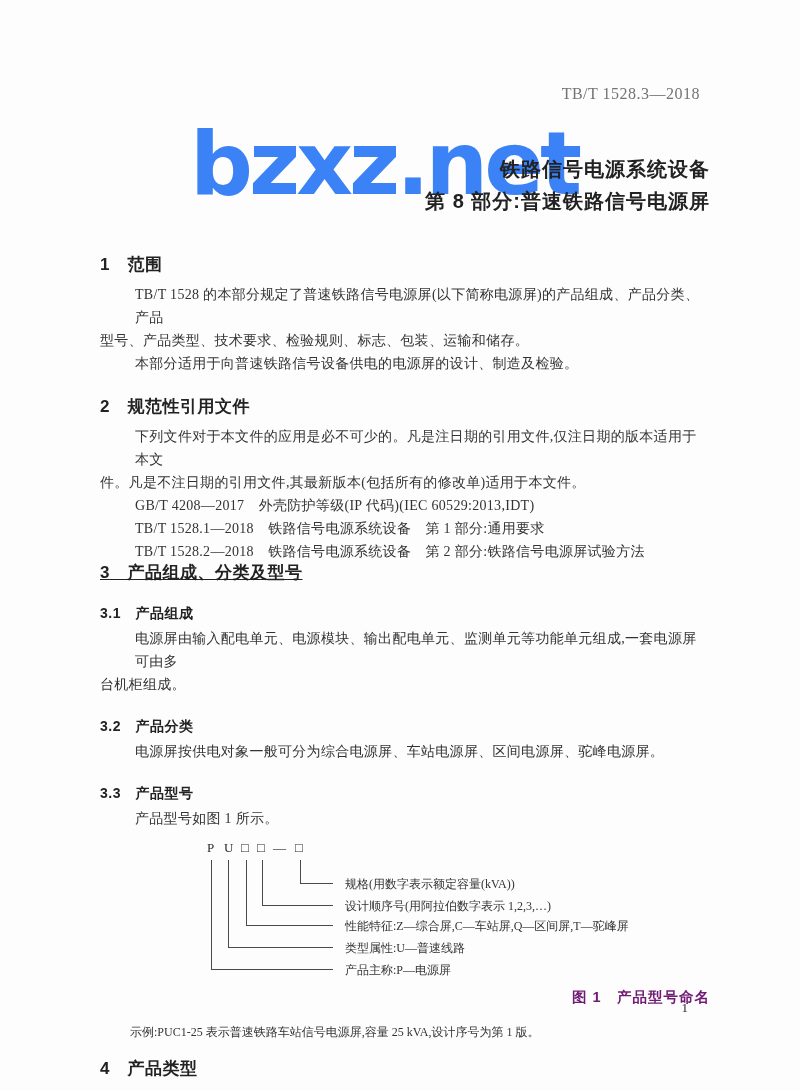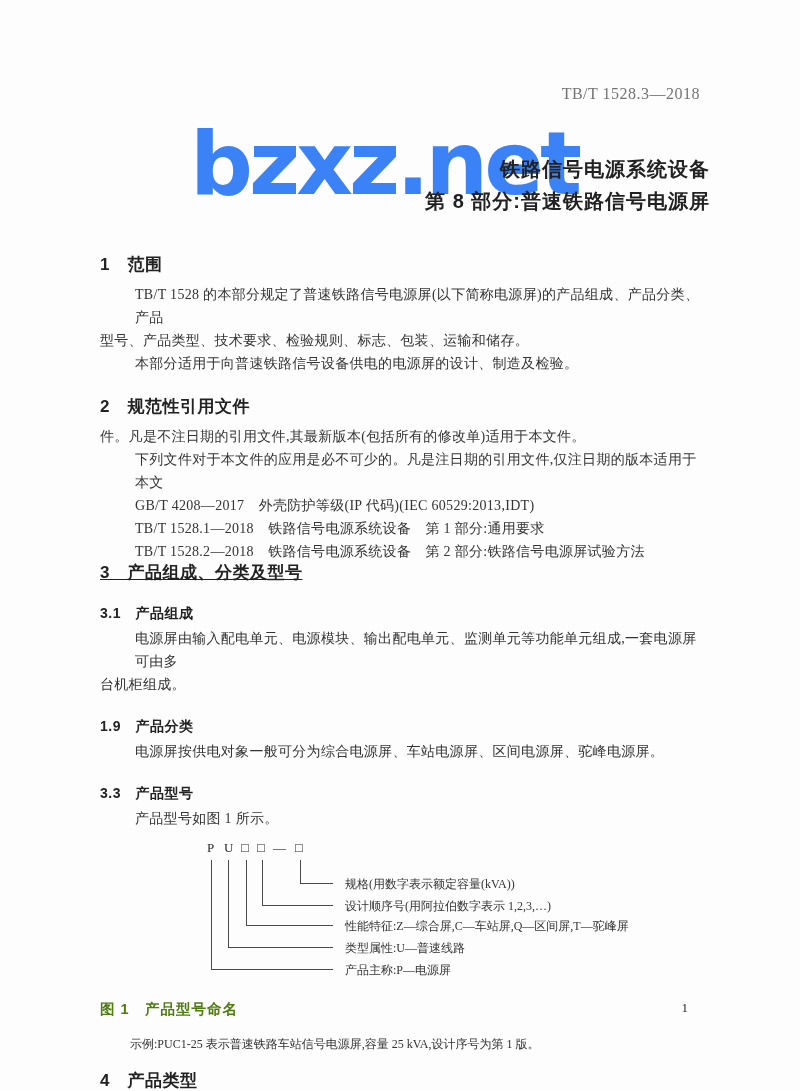--- a/index.html
+++ b/index.html
@@ -79,24 +79,24 @@
     position:absolute;
     border-left:1px solid #4a4a4a;
     border-bottom:1px solid #4a4a4a;
   }
   .fig-label {
     position:absolute; left:140px;
     font-size:12px; line-height:16px; color:#333;
     white-space:nowrap;
   }
   .fig-caption {
-    margin-top:12px;
-    text-align:left;
+    margin-top:0;
+    text-align:right;
     font-family:"Liberation Sans", sans-serif;
-    font-weight:bold; font-size:14.5px; color:#4d7c0f;
+    font-weight:bold; font-size:14.5px; color:#701a75;
     letter-spacing:1px;
   }
   .example {
     margin-top:16px;
     padding-left:30px;
     font-size:12px; line-height:18px; color:#333;
   }
   .page-number {
     position:absolute;
     right:112px; top:1000px;
@@ -119,33 +119,33 @@
       <div class="t-line">铁路信号电源系统设备</div>
       <div class="t-line">第 8 部分:普速铁路信号电源屏</div>
     </div>
 
     <div class="sec-h1" style="margin-top:38px;">1　范围</div>
     <div class="pline indent">TB/T 1528 的本部分规定了普速铁路信号电源屏(以下简称电源屏)的产品组成、产品分类、产品</div>
     <div class="pline">型号、产品类型、技术要求、检验规则、标志、包装、运输和储存。</div>
     <div class="pline indent">本部分适用于向普速铁路信号设备供电的电源屏的设计、制造及检验。</div>
 
     <div class="sec-h1">2　规范性引用文件</div>
+    <div class="pline indent">下列文件对于本文件的应用是必不可少的。凡是注日期的引用文件,仅注日期的版本适用于本文</div>
     <div class="pline">件。凡是不注日期的引用文件,其最新版本(包括所有的修改单)适用于本文件。</div>
-    <div class="pline indent">下列文件对于本文件的应用是必不可少的。凡是注日期的引用文件,仅注日期的版本适用于本文</div>
     <div class="refs">
       <div class="pline">GB/T 4208—2017　外壳防护等级(IP 代码)(IEC 60529:2013,IDT)</div>
       <div class="pline">TB/T 1528.1—2018　铁路信号电源系统设备　第 1 部分:通用要求</div>
       <div class="pline">TB/T 1528.2—2018　铁路信号电源系统设备　第 2 部分:铁路信号电源屏试验方法</div>
     </div>
 
     <div class="sec-h1" style="margin-top:0;text-decoration:underline;">3　产品组成、分类及型号</div>
     <div class="sec-h2">3.1　产品组成</div>
     <div class="pline indent">电源屏由输入配电单元、电源模块、输出配电单元、监测单元等功能单元组成,一套电源屏可由多</div>
     <div class="pline">台机柜组成。</div>
-    <div class="sec-h2">1.9　产品分类</div>
+    <div class="sec-h2">3.2　产品分类</div>
     <div class="pline indent">电源屏按供电对象一般可分为综合电源屏、车站电源屏、区间电源屏、驼峰电源屏。</div>
     <div class="sec-h2">3.3　产品型号</div>
     <div class="pline indent">产品型号如图 1 所示。</div>
 
     <div class="diagram">
       <span class="model-char" style="left:2px;">P</span>
       <span class="model-char" style="left:19px;">U</span>
       <span class="model-char" style="left:36px;">□</span>
       <span class="model-char" style="left:52px;">□</span>
       <span class="model-char" style="left:68px;">—</span>

